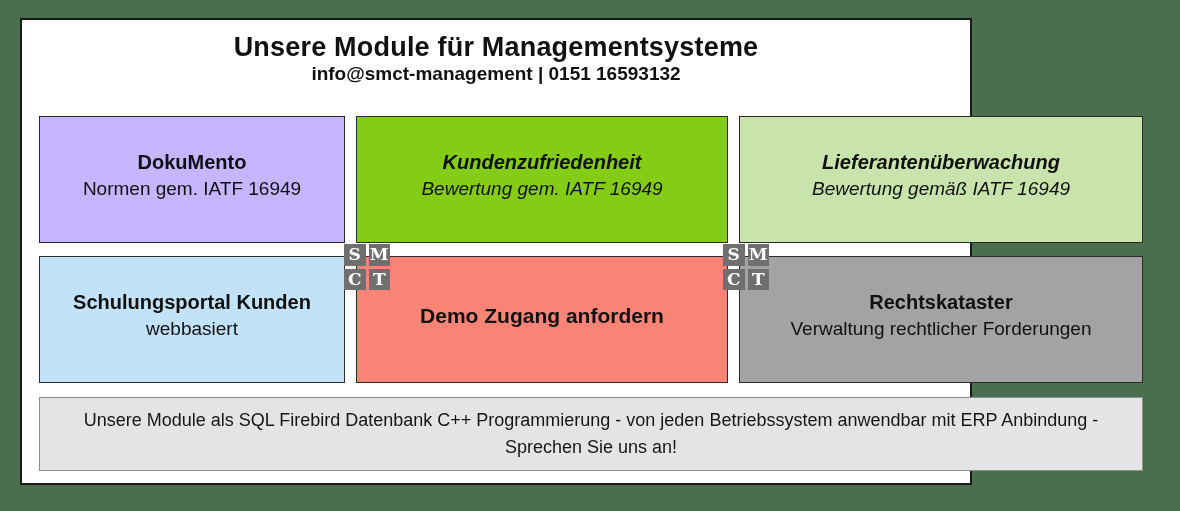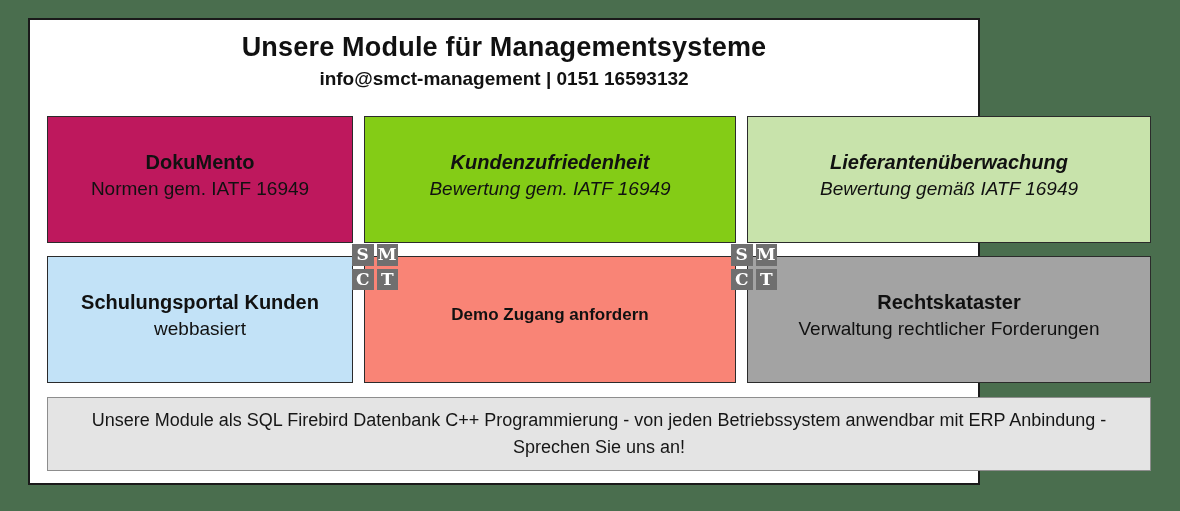--- a/index.html
+++ b/index.html
@@ -9,21 +9,21 @@
   body {
     width: 1180px;
     height: 511px;
     background: #4a6e4e;
     font-family: "Liberation Sans", sans-serif;
     overflow: hidden;
   }
 
   #infographic {
     position: absolute;
-    left: 28px;
+    left: 20px;
     top: 18px;
     width: 952px;
     height: 467px;
     background: #ffffff;
     border: 2px solid #1a1a1a;
     box-sizing: border-box;
   }
 
   
   .header {
@@ -31,21 +31,20 @@
     text-align: center;
   }
   .header-title {
     font-size: 27px;
     font-weight: bold;
     color: #111111;
     letter-spacing: .2px;
     line-height: 1.15;
   }
   .header-contact {
-    margin-top: 5px;
     font-size: 19px;
     font-weight: bold;
     color: #111111;
     line-height: 1.2;
   }
 
   
   .grid {
     position: absolute;
     left: 17px;
@@ -82,21 +81,21 @@
     color: #111111;
     line-height: 1.22;
   }
   .card-sub {
     font-size: 19px;
     font-weight: normal;
     color: #111111;
     line-height: 1.25;
     margin-top: 2px;
   }
-  .card.single .card-title { font-size: 17px; text-align: center; }
+  .card.single .card-title { font-size: 21px; text-align: center; }
 
   
   .card .card-stack {
     position: relative;
     top: -4px;
   }
 
   
   .smct-logo {
     position: absolute;
@@ -151,21 +150,21 @@
 
   <div class="header">
     <div class="header-title">Unsere Module für Managementsysteme</div>
     <div class="header-contact">info@smct-management | 0151 16593132</div>
   </div>
 
   <div class="grid">
 
     <div class="row">
 
-      <div class="card col-a" style="background: #be185d;">
+      <div class="card col-a" style="background: #c4b5fd;">
         <div class="card-stack">
           <div class="card-title">DokuMento</div>
           <div class="card-sub">Normen gem. IATF 16949</div>
         </div>
       </div>
 
       <div class="card col-b" style="background: #84cc16; font-style: italic;">
         <div class="card-stack">
           <div class="card-title">Kundenzufriedenheit</div>
           <div class="card-sub">Bewertung gem. IATF 16949</div>

